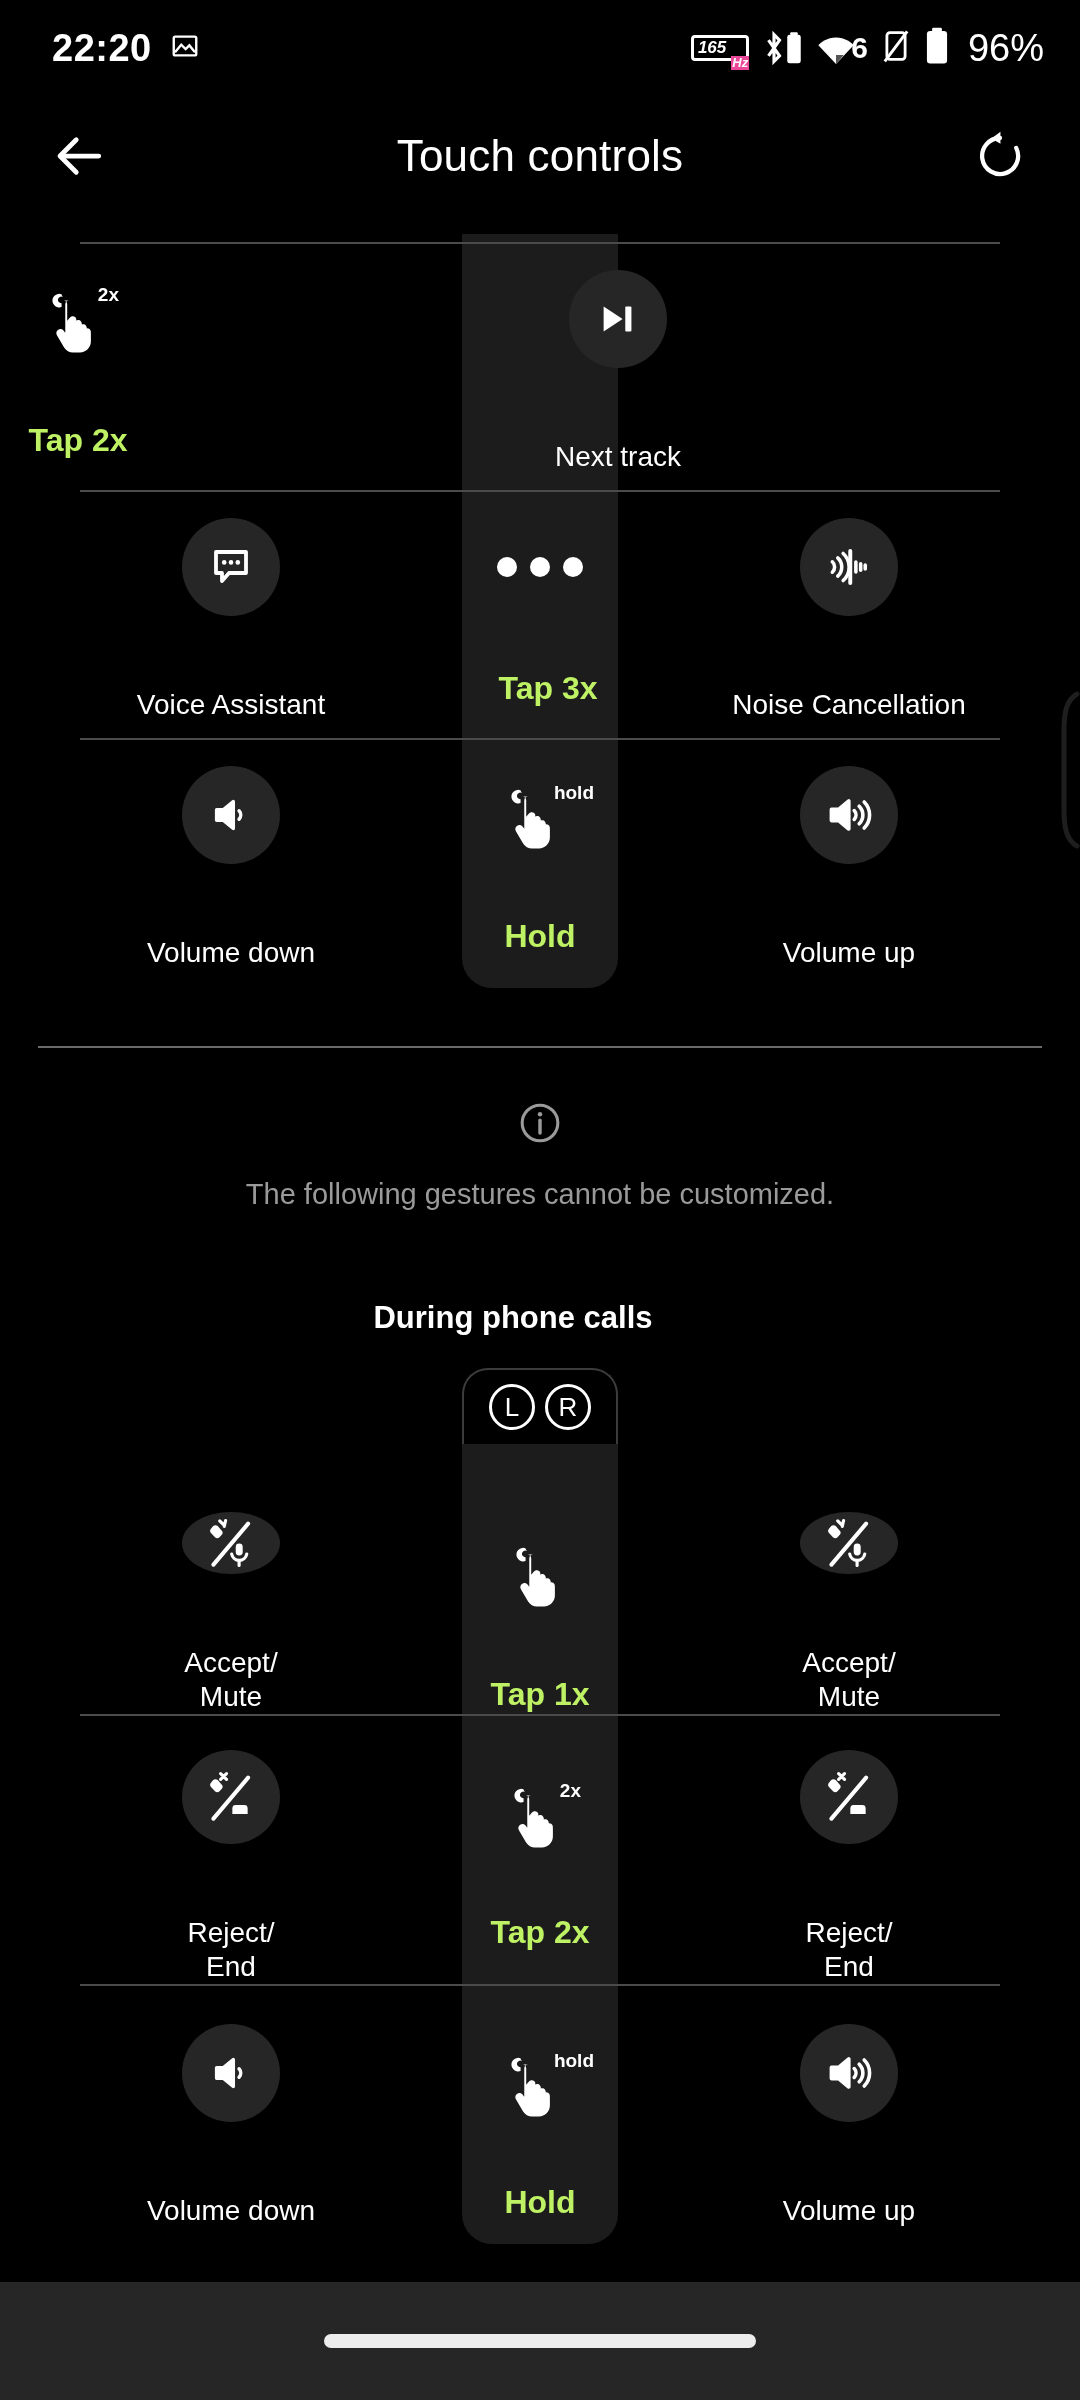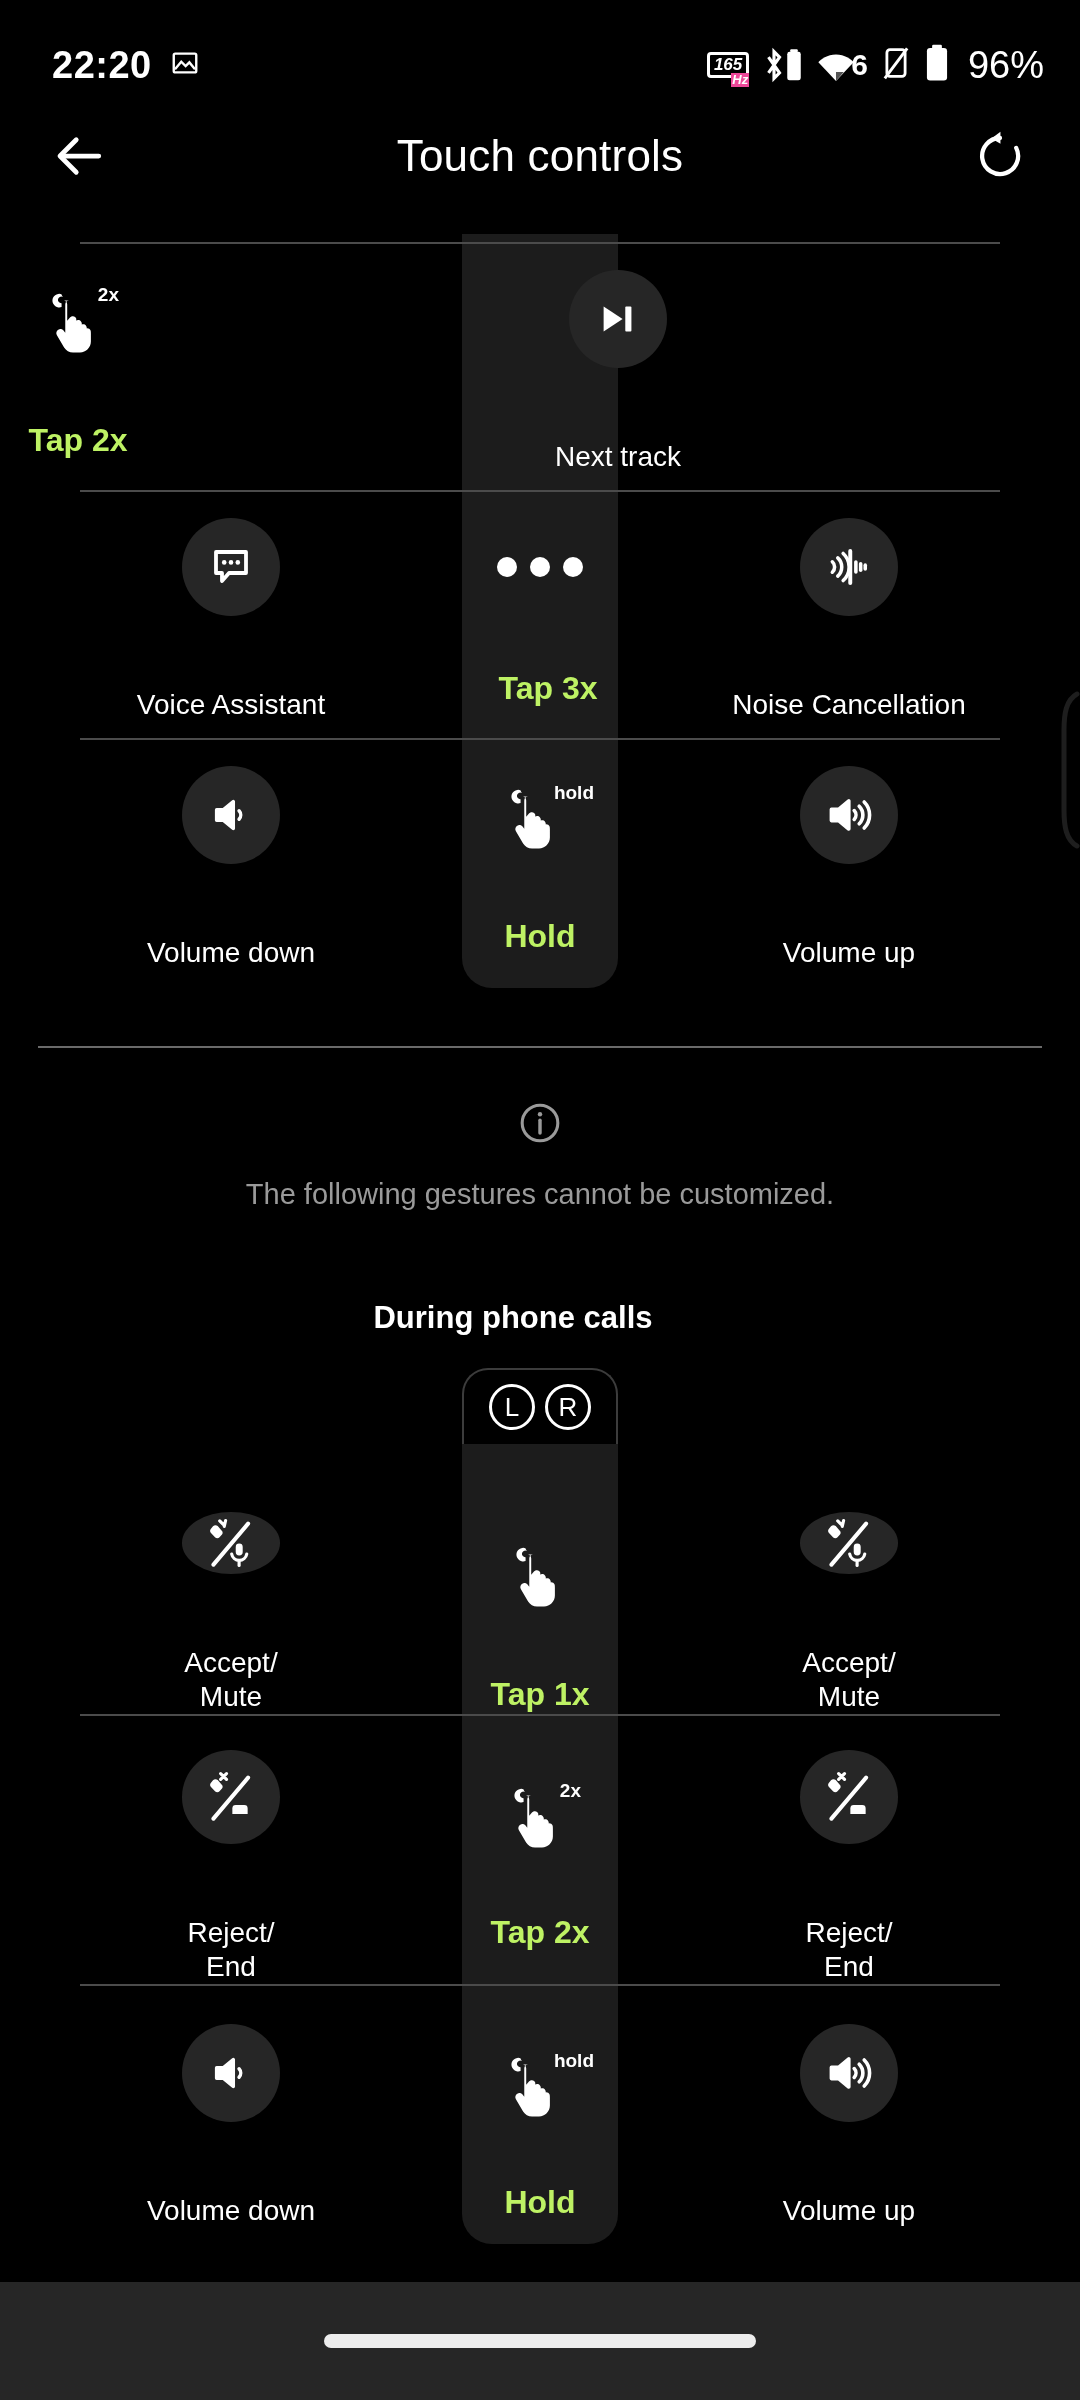--- a/index.html
+++ b/index.html
@@ -7,31 +7,31 @@
     width:1080px; height:2400px;
     background:#000;
     font-family:"Liberation Sans", sans-serif;
     color:#fff;
     overflow:hidden;
   }
   .screen { position:relative; width:1080px; height:2400px; background:#000; }
 
   
   .statusbar {
-    position:absolute; top:17px; left:0; width:1080px; height:96px;
+    position:absolute; top:0; left:0; width:1080px; height:96px;
     display:flex; align-items:center; justify-content:space-between;
     padding:0 36px 0 52px;
   }
   .sb-left { display:flex; align-items:center; gap:18px; }
   .sb-clock { font-size:38px; font-weight:600; letter-spacing:0.5px; }
   .sb-right { display:flex; align-items:center; gap:14px; }
   .sb-pct { font-size:38px; font-weight:400; margin-left:4px; }
   .hz-badge {
     border:3px solid #fff; border-radius:4px;
-    padding:1px 4px 0 4px; position:relative;
+    padding:1px 20px 0 4px; position:relative;
     font-size:17px; font-weight:700; font-style:italic; line-height:1.1;
   }
   .hz-badge .hz-sub {
     position:absolute; right:-3px; bottom:-12px;
     font-size:13px; font-weight:700; font-style:italic;
     background:#ec4899; padding:0 1px;
   }
 
   
   .header {

